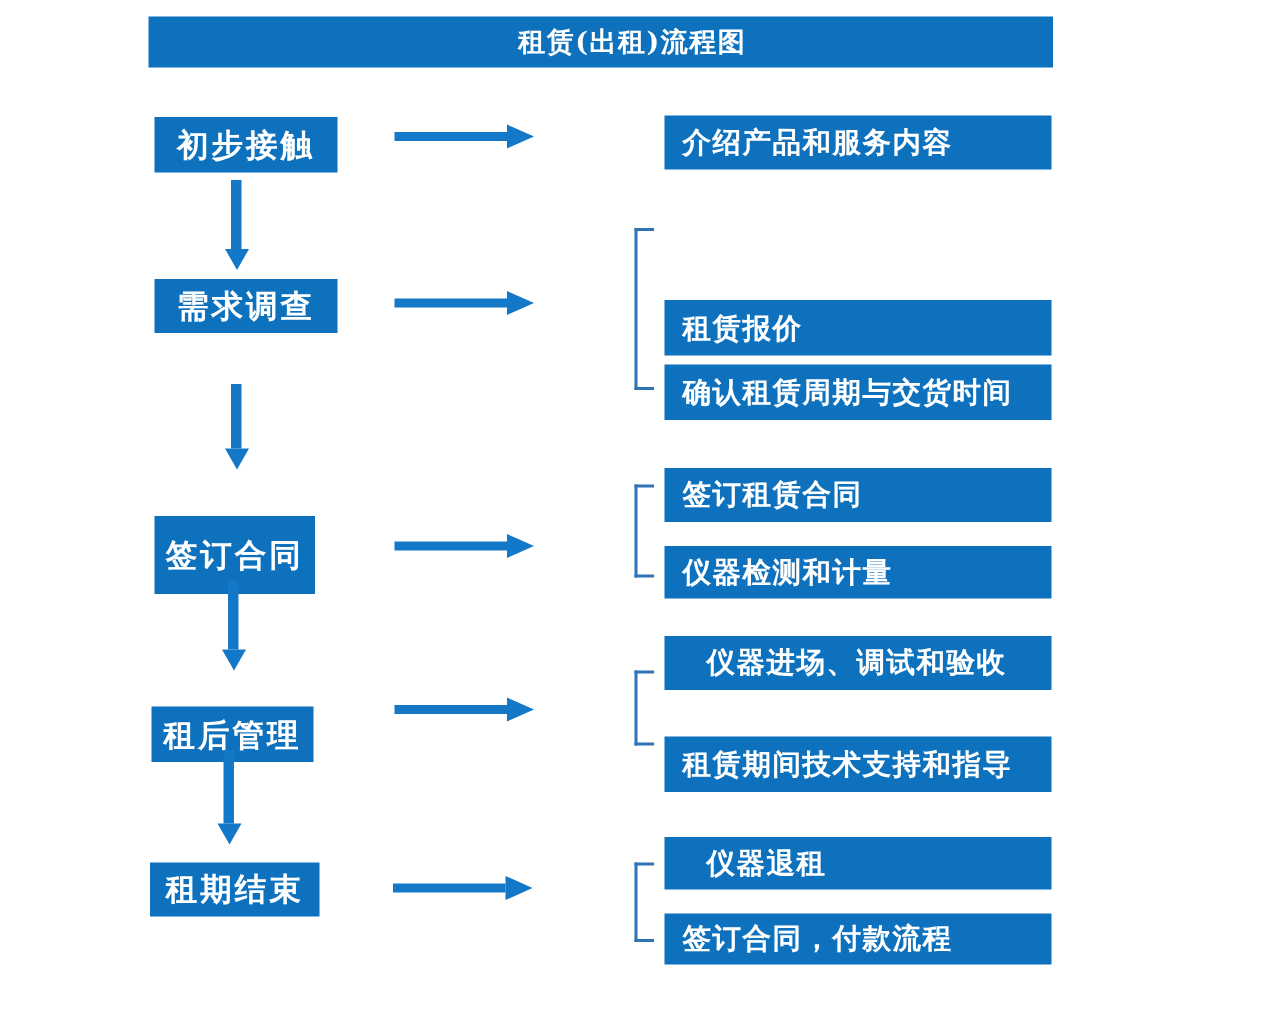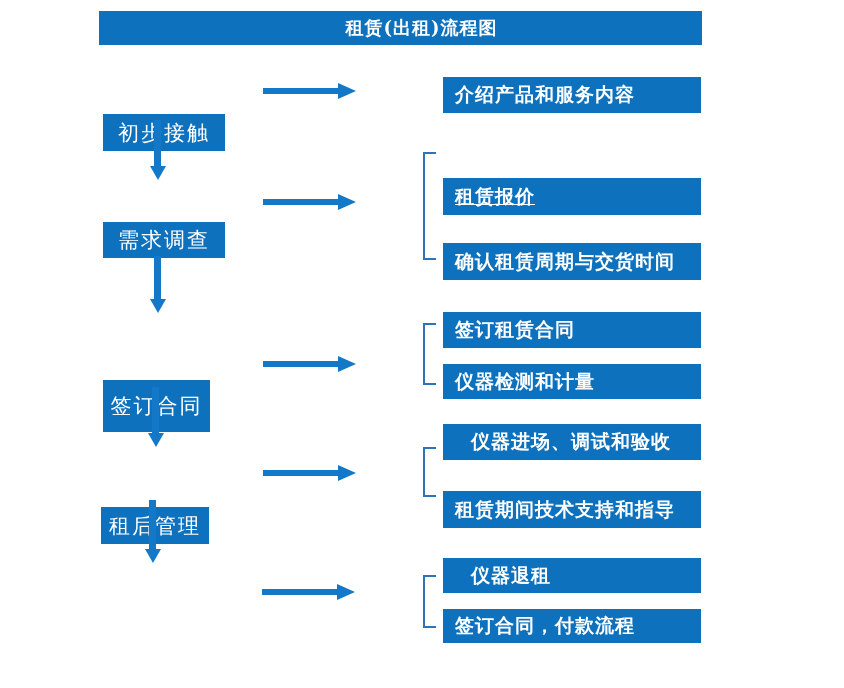--- a/index.html
+++ b/index.html
@@ -30,25 +30,24 @@
     font-weight:bold;
     display:flex; align-items:center; justify-content:center;
     letter-spacing:1px;
     padding-left:42px;
   }
   .stage-box{
     position:absolute;
     background:var(--box);
     color:var(--text);
     font-size:21px;
-    font-weight:normal;
+    font-weight:bold;
     display:flex; align-items:center; justify-content:center;
     letter-spacing:2px;
     white-space:nowrap;
-    margin-top:36px;
   }
   .output-box{
     position:absolute;
     left:443px; width:258px;
     background:var(--box);
     color:var(--text);
     font-size:19px;
     font-weight:bold;
     display:flex; align-items:center;
     padding-left:12px;
@@ -91,20 +90,21 @@
 <body>
 
 <div class="canvas">
 
   <div class="title-bar">租赁(出租)流程图</div>
 
   <div class="stage-box" style="left:103px;top:78px;width:122px;height:37px;">初步接触</div>
   <div class="stage-box" style="left:103px;top:186px;width:122px;height:36px;">需求调查</div>
   <div class="stage-box" style="left:103px;top:344px;width:107px;height:52px;">签订合同</div>
   <div class="stage-box" style="left:101px;top:471px;width:108px;height:37px;">租后管理</div>
+  <div class="stage-box" style="left:100px;top:575px;width:113px;height:36px;">租期结束</div>
 
   <div class="v-arrow" style="left:149px;top:120px;height:60px;">
     <div class="shaft"></div>
     <div class="head"></div>
   </div>
   <div class="v-arrow" style="left:149px;top:256px;height:57px;">
     <div class="shaft"></div>
     <div class="head"></div>
   </div>
   <div class="v-arrow" style="left:147px;top:387px;height:60px;">
@@ -137,21 +137,21 @@
     <div class="head"></div>
   </div>
 
   <div class="bracket" style="top:152px;height:108px;"></div>
   <div class="bracket" style="top:323px;height:62px;"></div>
   <div class="bracket" style="top:447px;height:50px;"></div>
   <div class="bracket" style="top:575px;height:53px;"></div>
 
   <div class="output-box" style="top:77px;height:36px;">介绍产品和服务内容</div>
 
-  <div class="output-box" style="top:178px;height:37px;text-decoration:underline;">租赁报价</div>
+  <div class="output-box" style="top:200px;height:37px;">租赁报价</div>
   <div class="output-box" style="top:243px;height:37px;">确认租赁周期与交货时间</div>
 
   <div class="output-box" style="top:312px;height:36px;">签订租赁合同</div>
   <div class="output-box" style="top:364px;height:35px;">仪器检测和计量</div>
 
   <div class="output-box" style="top:424px;height:36px;padding-left:28px;">仪器进场、调试和验收</div>
   <div class="output-box" style="top:491px;height:37px;">租赁期间技术支持和指导</div>
 
   <div class="output-box" style="top:558px;height:35px;padding-left:28px;">仪器退租</div>
   <div class="output-box" style="top:609px;height:34px;">签订合同，付款流程</div>

